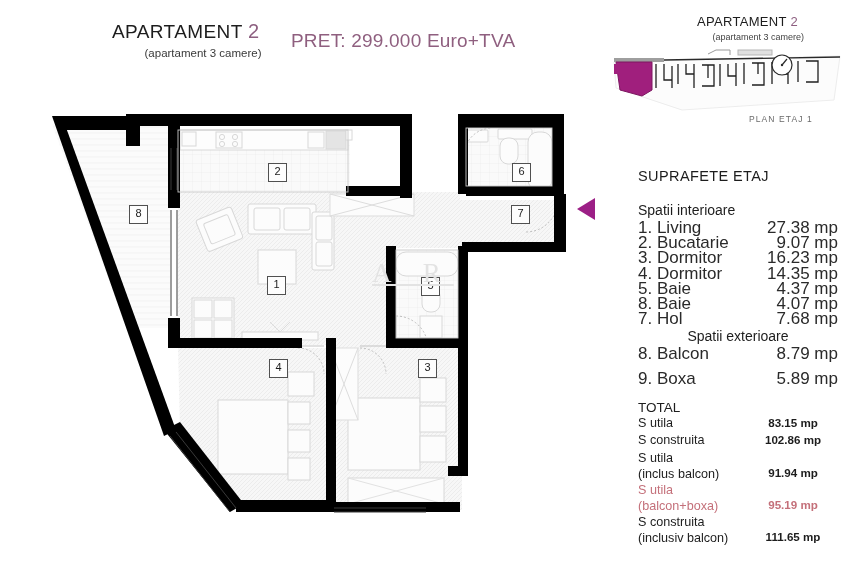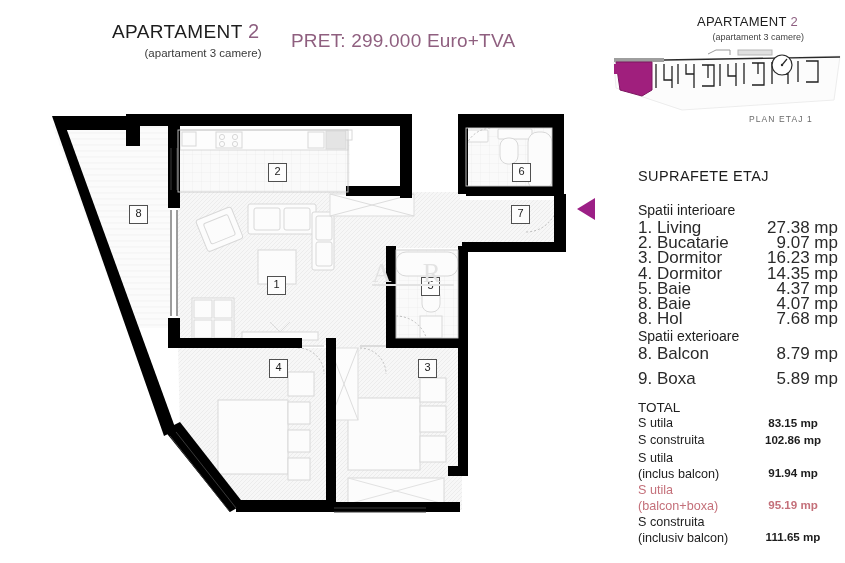--- a/index.html
+++ b/index.html
@@ -446,25 +446,25 @@
   </div>
   <div class="sa-row">
     <span class="label">5. Baie</span>
     <span class="value">4.37 mp</span>
   </div>
   <div class="sa-row">
     <span class="label">8. Baie</span>
     <span class="value">4.07 mp</span>
   </div>
   <div class="sa-row">
-    <span class="label">8. Hol</span>
+    <span class="label">7. Hol</span>
     <span class="value">7.68 mp</span>
   </div>
 
-  <div class="group-heading" style="margin-top:2px;">Spatii exterioare</div>
+  <div class="group-heading" style="margin-top:2px;text-align:center;">Spatii exterioare</div>
 
   <div class="sa-row">
     <span class="label">8. Balcon</span>
     <span class="value">8.79 mp</span>
   </div>
 
   <div class="sa-row spaced">
     <span class="label">9. Boxa</span>
     <span class="value">5.89 mp</span>
   </div>

